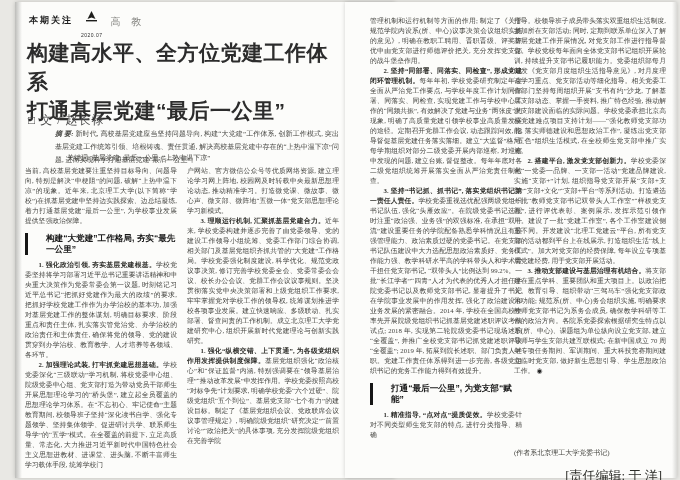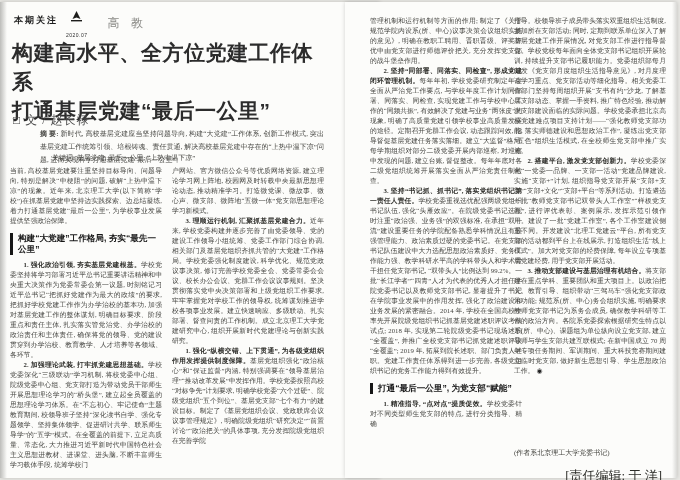--- a/index.html
+++ b/index.html
@@ -8,21 +8,21 @@
     background:#e9e8e4;
     font-family:"Liberation Serif","DejaVu Serif",serif;
     color:#3d3d3d;
     position:relative;
   }
   .spread{position:absolute;left:0;top:0;width:680px;height:480px;}
   .page{
     position:absolute;top:2px;height:476px;background:#fcfcfa;
     box-shadow:0 0 4px rgba(0,0,0,.18);
   }
-  .page-left{left:0;width:380px;}
+  .page-left{left:15px;width:380px;}
   .page-right{left:345px;width:332px;}
   .page-left::before{ 
     content:"";position:absolute;left:0;top:0;width:7px;height:100%;
     background:linear-gradient(to right,rgba(70,70,65,.35),rgba(0,0,0,0));
   }
   .page-right::after{
     content:"";position:absolute;right:0;top:0;width:5px;height:100%;
     background:linear-gradient(to left,rgba(90,90,85,.22),rgba(0,0,0,0));
   }
 
@@ -31,38 +31,38 @@
   .section-label{
     font-family:"Liberation Sans","DejaVu Sans",sans-serif;
     font-weight:bold;font-size:9px;letter-spacing:2px;color:#1c1c1c;margin-top:3px;
   }
   .logo-wrap{margin-left:8px;text-align:center;}
   .logo-wrap svg{display:block;margin:0 auto;}
   .journal-date{font-size:5px;color:#2a2a2a;letter-spacing:.5px;line-height:5px;
     font-family:"Liberation Sans","DejaVu Sans",sans-serif;}
   .journal-edition{
     font-family:"Liberation Sans","DejaVu Sans",sans-serif;
-    font-size:12px;color:#8a8a86;letter-spacing:4px;margin-left:20px;margin-top:4px;
+    font-size:10px;color:#8a8a86;letter-spacing:4px;margin-left:8px;margin-top:4px;
   }
 
   
   .article-title{
     position:absolute;left:12px;top:36px;width:315px;
     font-family:"Liberation Sans","DejaVu Sans",sans-serif;
     font-weight:bold;color:#2c2c2c;font-size:21px;line-height:29px;letter-spacing:.5px;
   }
   .byline{position:absolute;left:13px;top:110px;font-size:12px;color:#4a4a4a;letter-spacing:1px;}
 
   
   .abstract{
     position:absolute;left:40px;top:126px;width:284px;
     font-size:7px;line-height:13px;color:#474743;
     text-align:justify;
   }
-  .abstract .lbl{font-weight:bold;}
+  .abstract .lbl{font-weight:bold;font-style:italic;}
   .keywords{
     position:absolute;left:52px;top:150px;width:272px;
     font-size:7px;line-height:13px;color:#3c3c38;font-weight:normal;
   }
 
   
   .col{
     position:absolute;width:152px;overflow:hidden;
     font-size:6.8px;line-height:10px;color:#454541;
     text-align:justify;
@@ -71,21 +71,21 @@
   .col-2{left:172px;top:164px;height:306px;}
   .col-3{left:25px;  top:14px; height:456px;}
   .col-4{left:169px;top:14px; height:456px;}
 
   .para{text-indent:2em;}
   .para.cont{text-indent:0;}
   .para .lead{font-weight:bold;color:#2f2f2b;}
   .sec-h{
     font-family:"Liberation Sans","DejaVu Sans",sans-serif;
     font-weight:bold;font-size:8.6px;line-height:11px;color:#161616;
-    border-left:3px solid #161616;padding-left:5px;
+    border-left:3px solid #161616;padding-left:18px;
     margin:7px 0 5px 0;text-indent:0;text-align:left;
   }
   .end-mark{font-size:7px;color:#222;margin-left:2px;}
 
   .foot-author{margin-top:12px;font-size:7px;color:#44443f;padding-right:4px;}
   .foot-editor{margin-top:9px;text-align:right;font-size:13px;font-weight:normal;color:#2e2e2a;padding-right:4px;}
 </style>
 </head>
 <body>
 

